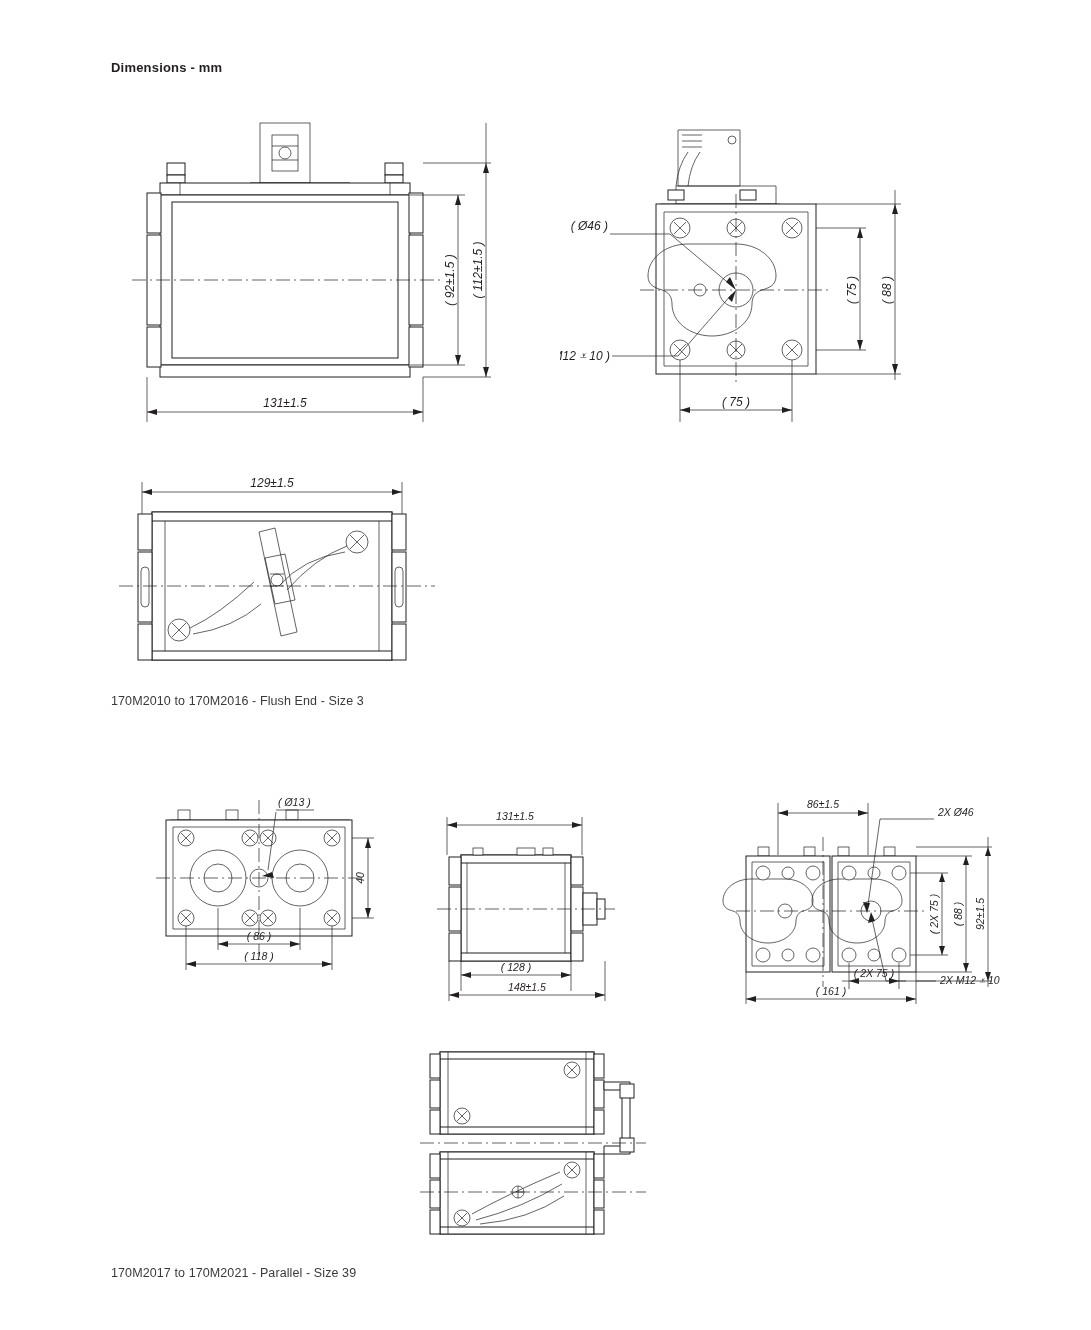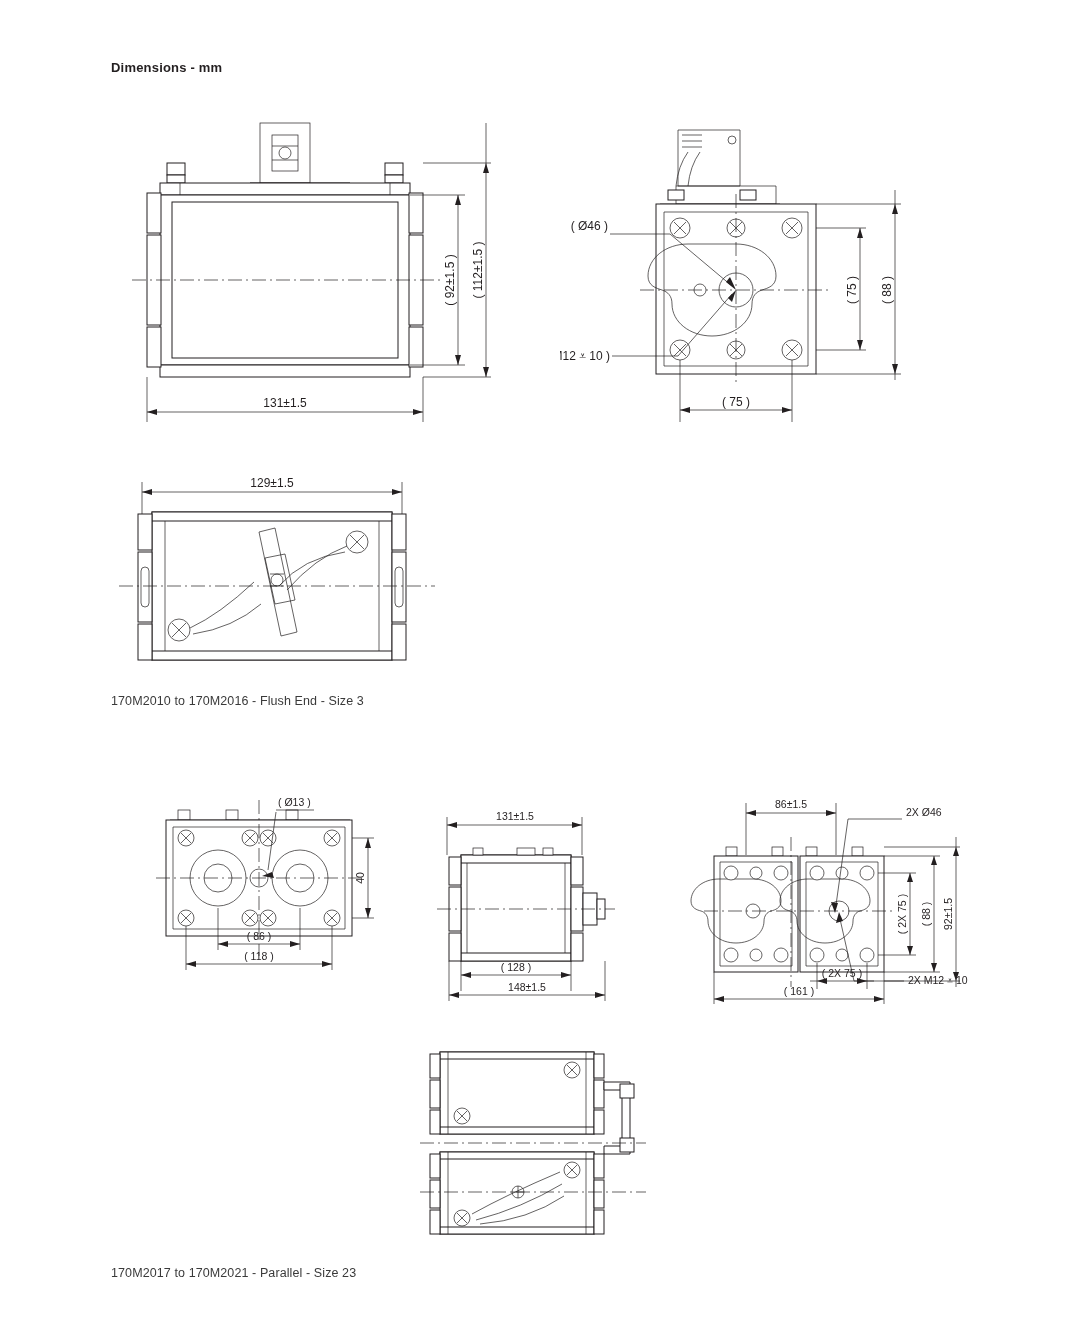--- a/index.html
+++ b/index.html
@@ -33,20 +33,21 @@
     color: #3a3a3a;
     letter-spacing: 0.1px;
     white-space: nowrap;
   }
   .caption-1 { left: 111px; top: 694px; text-align: right; }
   .caption-2 { left: 111px; top: 1266px; }
 
   svg { display: block; }
   .dwg {
     position: absolute;
+    font-style: italic;
   }
   .ln   { fill: none; stroke: #231f20; stroke-width: 1; }
   .ln-t { fill: none; stroke: #231f20; stroke-width: 0.7; }
   .ln-h { fill: none; stroke: #231f20; stroke-width: 0.7; stroke-dasharray: 14 4 2 4; }
   .fillw { fill: #ffffff; stroke: #231f20; stroke-width: 1; }
   .fillw-t { fill: #ffffff; stroke: #231f20; stroke-width: 0.7; }
   .dimtxt {
     font-family: "Liberation Sans", sans-serif;
     font-size: 12px;
     fill: #231f20;
@@ -396,21 +397,21 @@
       <g>
         <path class="ln-t" d="M24 166 v40 M180 166 v40"></path>
         <path class="ln-t" d="M24 200 h156"></path>
         <polygon class="arrhead" points="24,200 34,197 34,203"></polygon>
         <polygon class="arrhead" points="180,200 170,197 170,203"></polygon>
         <text class="dimtxt-s" x="102" y="196" text-anchor="middle">148±1.5</text>
       </g>
     </svg>
   </div>
 
-  <div class="dwg" style="left:690px; top:785px;">
+  <div class="dwg" style="left:722px; top:785px;">
     <svg width="300" height="225" viewBox="0 0 300 225">
 
       <g>
         <path class="ln-t" d="M56 18 v52 M146 18 v52"></path>
         <path class="ln-t" d="M56 28 h90"></path>
         <polygon class="arrhead" points="56,28 66,25 66,31"></polygon>
         <polygon class="arrhead" points="146,28 136,25 136,31"></polygon>
         <text class="dimtxt-s" x="101" y="23" text-anchor="middle">86±1.5</text>
       </g>
 
@@ -570,15 +571,15 @@
         <path class="ln-t" d="M52 174 q36 -20 88 -42"></path>
         <path class="ln-t" d="M56 180 q46 -12 86 -36"></path>
         <path class="ln-t" d="M60 184 q48 -4 84 -28"></path>
       </g>
 
       <path class="ln-h" d="M0 103 h226"></path>
       <path class="ln-h" d="M0 152 h226"></path>
     </svg>
   </div>
 
-  <div class="caption caption-2">170M2017 to 170M2021 - Parallel - Size 23</div>
+  <div class="caption caption-2">170M2017 to 170M2021 - Parallel - Size 39</div>
 
 </div>
 
 </body></html>

